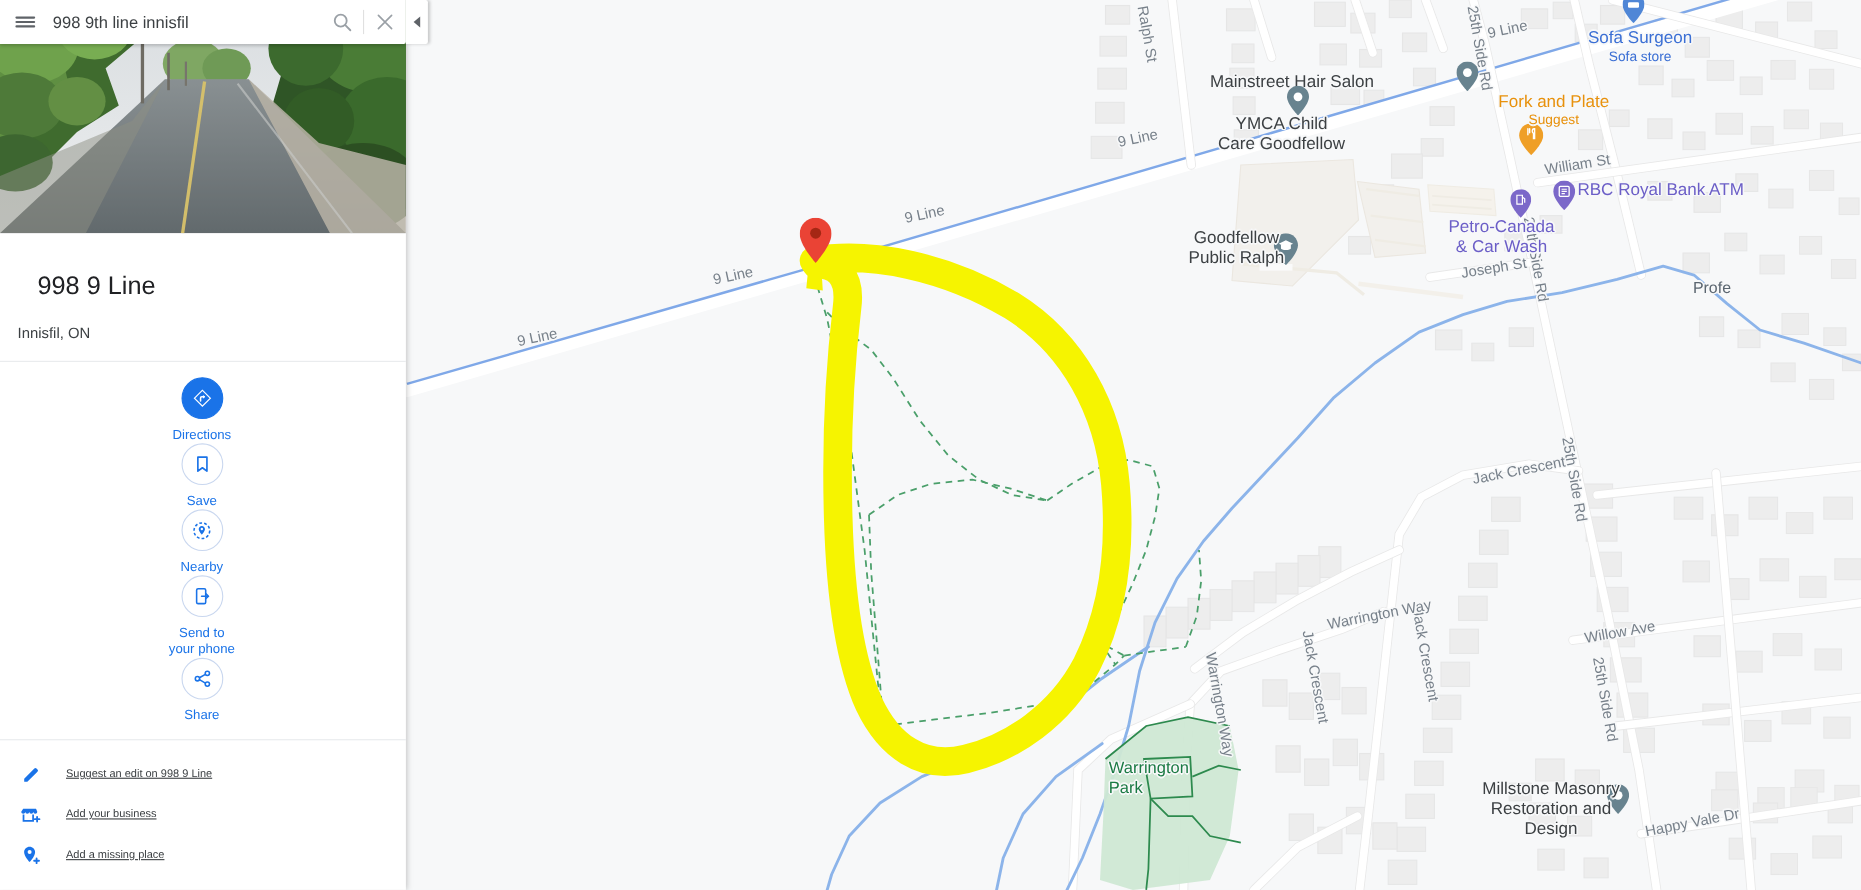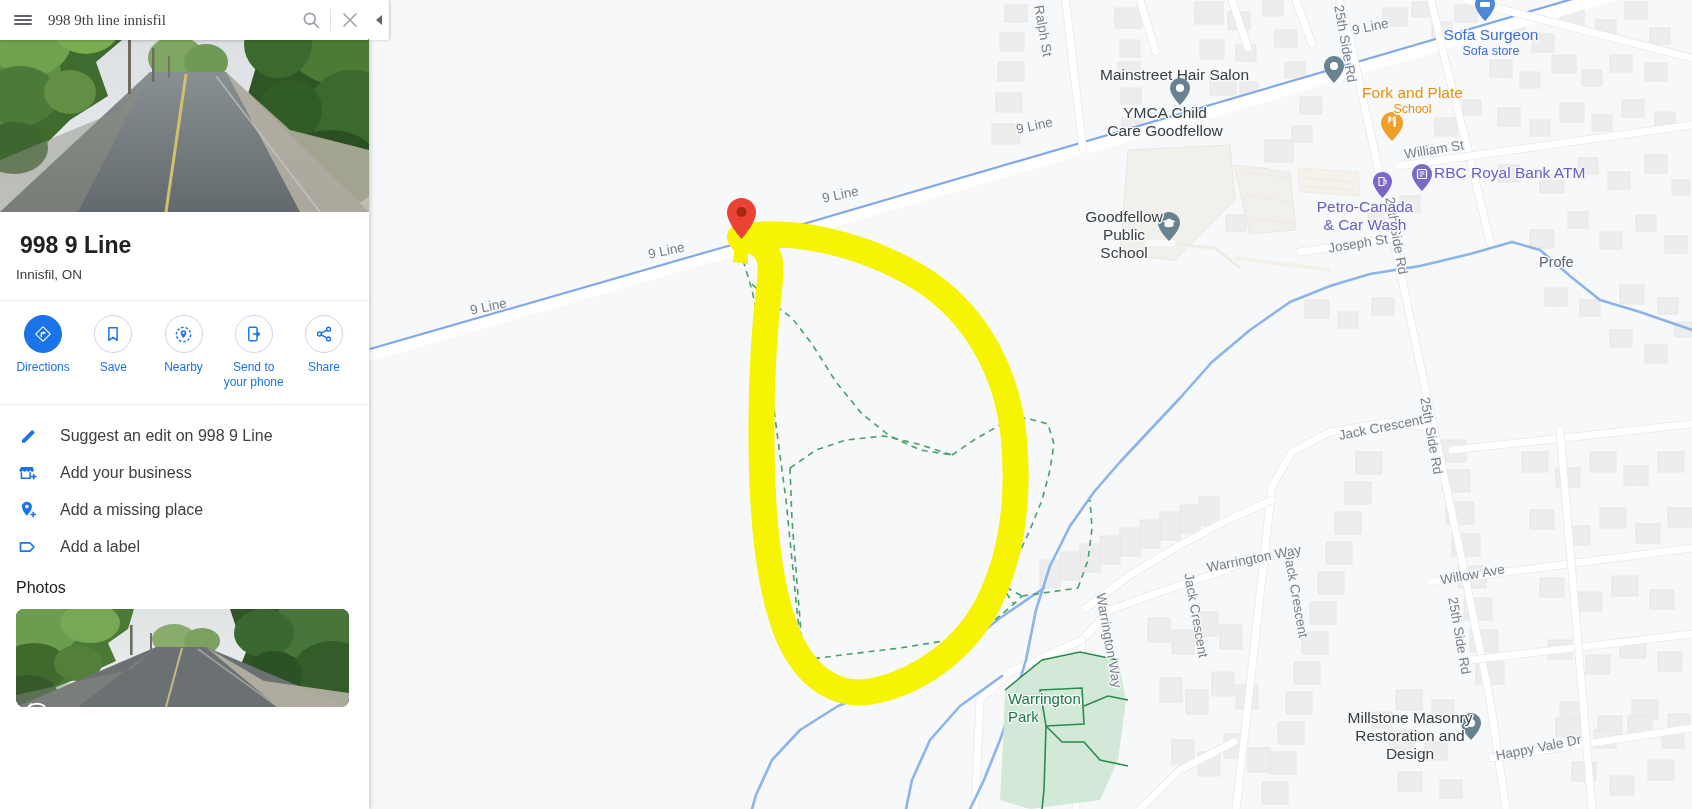--- a/index.html
+++ b/index.html
@@ -38,49 +38,49 @@
   }
   .searchbar{
     position:absolute;left:0;top:0;width:369px;height:40px;background:#fff;
     display:flex;align-items:center;border-radius:0 0 2px 0;
     box-shadow:0 1px 3px rgba(0,0,0,.18);z-index:6;
   }
   .hamburger{width:46px;height:40px;display:flex;align-items:center;justify-content:center;cursor:pointer;}
   .hamburger span{display:block;width:18px;height:2px;background:#5f6368;margin:2px 0;border-radius:1px;}
   .searchinput{
     flex:1;border:none;outline:none;font-size:15px;color:#3c4043;
-    font-family:Liberation Serif, serif;background:transparent;
+    font-family:Liberation Sans, sans-serif;background:transparent;
   }
   .sbtn{width:38px;height:40px;display:flex;align-items:center;justify-content:center;cursor:pointer;}
   .vdiv{width:1px;height:22px;background:#e0e0e0;}
 
   .hero{position:absolute;left:0;top:0;width:369px;height:212px;overflow:hidden;}
   .hero svg{position:absolute;left:0;top:0;}
 
   .place{position:absolute;left:0;top:212px;width:369px;}
   .place h1{
-    margin:4px;padding:16px 16px 0 16px;font-size:23px;font-weight:700;color:#202124;
+    margin:18px;padding:16px 16px 0 16px;font-size:23px;font-weight:400;color:#202124;
     letter-spacing:0;
   }
   .place .sub{padding:4px 16px 0 16px;font-size:13.5px;color:#3c4043;}
   .hr{height:1px;background:#e8eaed;margin-top:18px;}
 
-  .actions{display:flex;padding:14px 10px 12px 8px;}
+  .actions{display:flex;padding:14px 10px 12px 8px;flex-direction:column;}
   .action{flex:1;display:flex;flex-direction:column;align-items:center;cursor:pointer;}
   .acirc{
     width:36px;height:36px;border-radius:50%;border:1px solid #c9d7ef;
     display:flex;align-items:center;justify-content:center;background:#fff;
   }
   .acirc.filled{background:#1a73e8;border-color:#1a73e8;}
   .alabel{margin-top:7px;font-size:12px;color:#1a73e8;text-align:center;line-height:1.25;max-width:64px;}
 
   .list{padding:4px 0 0 0;}
   .lrow{display:flex;align-items:center;height:37px;padding:0 16px;cursor:pointer;}
   .lico{width:24px;height:24px;display:flex;align-items:center;justify-content:center;margin-right:20px;flex:0 0 24px;}
-  .ltext{font-size:16px;color:#3c4043;}
+  .ltext{font-size:10px;color:#3c4043;text-decoration:underline;}
 
   .photos{padding:14px 32px 0 16px;}
   .photos h2{margin:0 0 12px 0;font-size:16px;font-weight:500;color:#202124;}
   .thumb{position:relative;width:333px;height:98px;border-radius:8px;overflow:hidden;}
   .thumb svg{position:absolute;left:0;top:0;}
   .sv-badge{position:absolute;left:10px;bottom:8px;}
 
   .collapse{
     position:absolute;left:369px;top:0;width:20px;height:40px;background:#fff;
     box-shadow:1px 0 3px rgba(0,0,0,.2);display:flex;align-items:center;justify-content:center;
@@ -437,21 +437,21 @@
         <div class="poi-title">Sofa Surgeon</div>
         <div class="poi-sub">Sofa store</div>
       </div>
 
       <svg class="pin" style="left:1381px;top:112px" width="22" height="29" viewBox="0 0 22 29">
         <path d="M11 0C5 0 0 5 0 11c0 7.5 11 18 11 18s11-10.5 11-18C22 5 17 0 11 0z" fill="#ef9f27"></path>
         <path d="M8 5v5.5M8 5.5v3.3M9.6 5v3.6M13.6 5c-1.1 0-1.6 1.1-1.6 2.4 0 .9.5 1.6 1.1 1.8V14h1V5z" stroke="#fff" stroke-width="1.3" fill="none" stroke-linecap="round"></path>
       </svg>
       <div class="maplabel poi-orange" style="left:1325px;top:84px;width:175px;white-space:normal">
         <div class="poi-title">Fork and Plate</div>
-        <div class="poi-sub">School</div>
+        <div class="poi-sub">Suggest</div>
       </div>
 
       <svg class="pin" style="left:1412px;top:164px" width="20" height="27" viewBox="0 0 20 27">
         <path d="M10 0C4.5 0 0 4.5 0 10c0 7 10 17 10 17s10-10 10-17c0-5.5-4.5-10-10-10z" fill="#7b68c9"></path>
         <rect x="5.5" y="5.5" width="9" height="9" rx="1" fill="none" stroke="#fff" stroke-width="1.2"></rect>
         <path d="M7.6 8h4.8M7.6 10h4.8M7.6 12h3" stroke="#fff" stroke-width="1"></path>
       </svg>
       <div class="maplabel poi-title poi-purple" style="left:1434px;top:164px;color:#6b5ec7">RBC Royal Bank ATM</div>
 
       <svg class="pin" style="left:1373px;top:172px" width="19" height="26" viewBox="0 0 19 26">
@@ -465,21 +465,21 @@
         <path d="M10 0C4.5 0 0 4.5 0 10c0 7 10 17 10 17s10-10 10-17c0-5.5-4.5-10-10-10z" fill="#68838f"></path>
         <circle cx="10" cy="10" r="4" fill="#fff"></circle>
       </svg>
       <div class="maplabel poi-title" style="left:1105px;top:104px;width:120px;white-space:normal">YMCA Child Care Goodfellow</div>
 
       <svg class="pin" style="left:1158px;top:212px" width="22" height="29" viewBox="0 0 22 29">
         <path d="M11 0C5 0 0 5 0 11c0 7.5 11 18 11 18s11-10.5 11-18C22 5 17 0 11 0z" fill="#68838f"></path>
         <path d="M4.5 9.5L11 6.5l6.5 3L11 12.5z" fill="#fff"></path>
         <path d="M6.5 10.8v3c0 .6 2 1.4 4.5 1.4s4.5-.8 4.5-1.4v-3" fill="#fff"></path>
       </svg>
-      <div class="maplabel poi-title" style="left:1078px;top:208px;width:92px;white-space:normal">Goodfellow Public School</div>
+      <div class="maplabel poi-title" style="left:1078px;top:208px;width:92px;white-space:normal">Goodfellow Public Ralph</div>
 
       <svg class="pin" style="left:1461px;top:713px" width="20" height="27" viewBox="0 0 20 27">
         <path d="M10 0C4.5 0 0 4.5 0 10c0 7 10 17 10 17s10-10 10-17c0-5.5-4.5-10-10-10z" fill="#68838f"></path>
         <circle cx="10" cy="10" r="4" fill="#fff"></circle>
       </svg>
       <div class="maplabel poi-title" style="left:1335px;top:709px;width:150px;white-space:normal">Millstone Masonry Restoration and Design</div>
     </div>
 
     <svg class="pin" style="left:727px;top:198px" width="29" height="42" viewBox="0 0 29 42">
       <path d="M14.5 0C6.5 0 0 6.5 0 14.5 0 25 14.5 41 14.5 41S29 25 29 14.5C29 6.5 22.5 0 14.5 0z" fill="#ea4335"></path>

